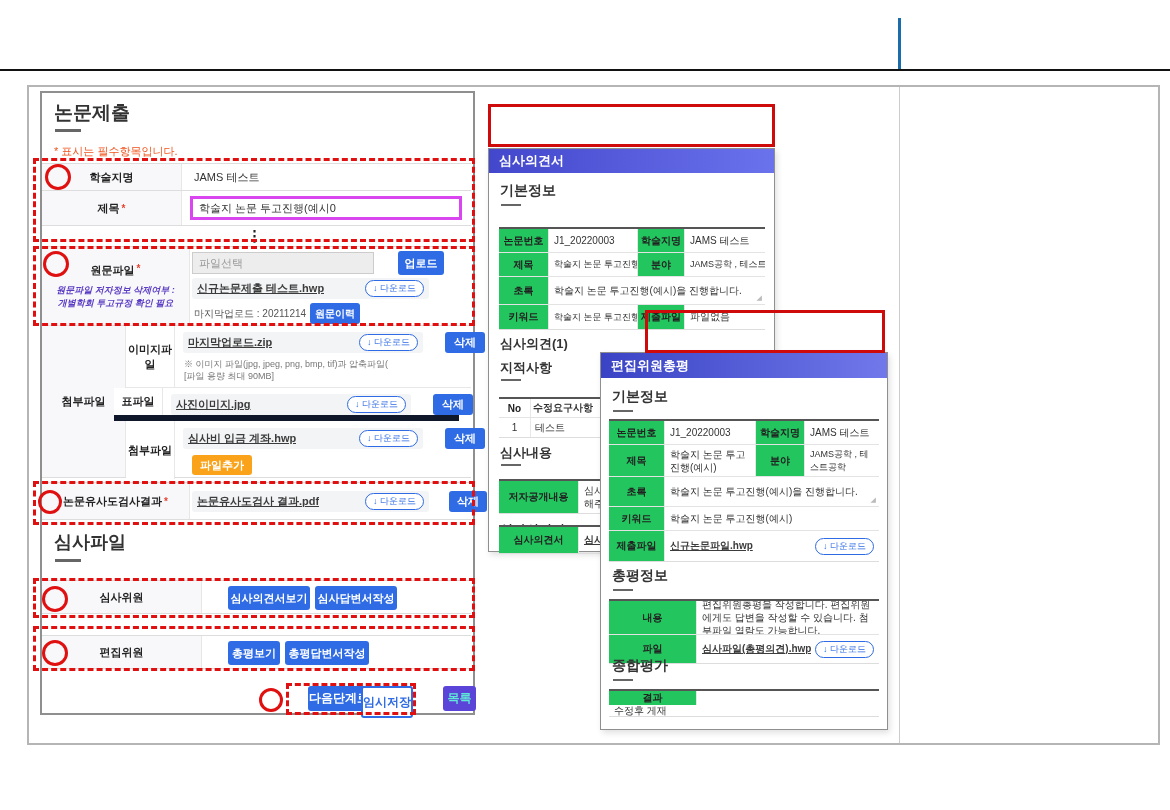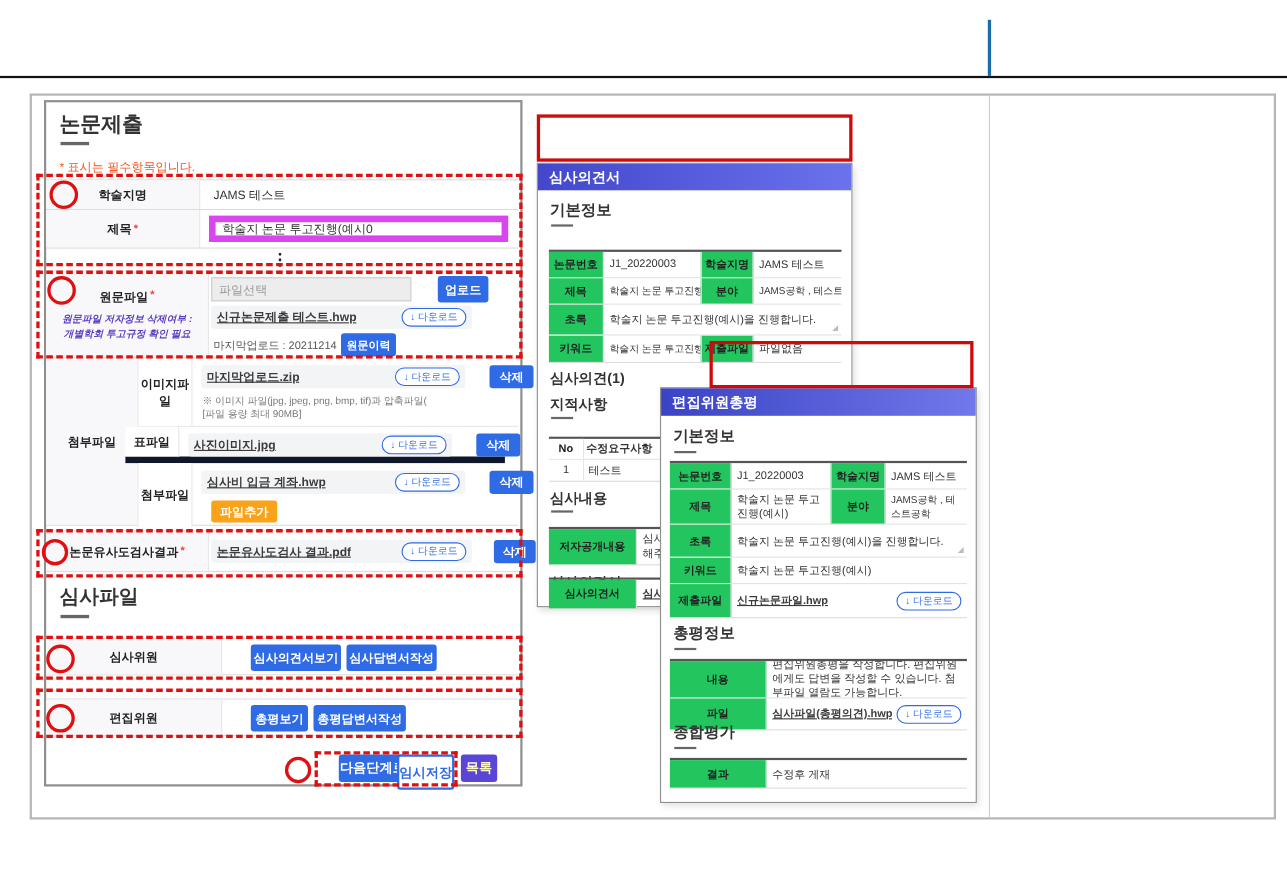--- a/index.html
+++ b/index.html
@@ -19,33 +19,33 @@
   .h1 { position:absolute; font-size:19px; font-weight:bold; color:#333; }
   .h1-line { position:absolute; height:3px; background:#666; }
   .req-note { position:absolute; font-size:11px; color:#f0541e; }
   .star { color:#e8432e; font-size:10px; vertical-align:top; margin-left:2px; }
 
   .frow { position:absolute; left:0; width:429px; border-top:1px solid #ddd; }
   .fb { border-bottom:1px solid #ddd; }
   .flabel { position:absolute; left:0; top:0; bottom:0; background:#f8f8fb; border-right:1px solid #e7e7e7;
             display:flex; align-items:center; justify-content:center; font-size:11px; font-weight:bold; color:#222; text-align:center; }
   .fval { position:absolute; font-size:11px; color:#333; display:flex; align-items:center; }
-  .input-box { position:absolute; border:6px solid #d946ef; background:#fff; font-size:11px; color:#333; display:flex; align-items:center; padding:0 6px; }
+  .input-box { position:absolute; border:3px solid #d946ef; background:#fff; font-size:11px; color:#333; display:flex; align-items:center; padding:0 6px; }
   .fake-file { position:absolute; border:1px solid #ccc; background:#ededed; font-size:11px; color:#999; display:flex; align-items:center; padding:0 6px; }
   .chip { position:absolute; background:#f3f4f6; border-radius:3px; height:21px; display:flex; align-items:center; justify-content:space-between; padding:0 5px; }
   .flink { font-size:11px; color:#3c3c3c; text-decoration:underline; font-weight:bold; white-space:nowrap; overflow:hidden; }
   .pill { border:1px solid #2e6be4; color:#2e6be4; background:#fff; border-radius:10px; font-size:9px; padding:1px 7px; white-space:nowrap; cursor:pointer; }
   .btn-blue { position:absolute; background:#2e6be4; color:#fff; border:none; border-radius:3px; font-size:11px; font-weight:bold;
               display:flex; align-items:center; justify-content:center; cursor:pointer;margin-left:16px; }
   .btn-orange { position:absolute; background:#f9a21a; color:#fff; border:none; border-radius:3px; font-size:11px; font-weight:bold;
               display:flex; align-items:center; justify-content:center; cursor:pointer; }
   .btn-outline { position:absolute; background:#fff; color:#2e6be4; border:2px solid #2e6be4; border-radius:3px; font-size:12px; font-weight:bold;
               display:flex; align-items:center; justify-content:center; cursor:pointer; }
-  .btn-purple { position:absolute; background:#5b44d8; color:#fef9c3; border:none; border-radius:3px; font-size:12px; font-weight:bold;
-              display:flex; align-items:center; justify-content:center; cursor:pointer; }
+  .btn-purple { position:absolute; background:#5b44d8; color:#5eead4; border:none; border-radius:3px; font-size:12px; font-weight:bold;
+              display:flex; align-items:center; justify-content:center; cursor:pointer;margin-left:24px; }
   .purple-note { font-size:9px; color:#5b3cc4; font-style:italic; text-align:center; line-height:13px; }
   .gray-note { position:absolute; font-size:9px; color:#777; line-height:12px; }
   .ellipsis { position:absolute; font-size:15px; font-weight:bold; color:#222; }
 
   
   .dash { position:absolute; border:3px dashed #e01010; z-index:6; pointer-events:none; }
   .circle { position:absolute; border:3px solid #e01010; border-radius:50%; z-index:7; pointer-events:none; }
   .redbox { position:absolute; border:3px solid #cf0a0a; background:transparent; z-index:5; }
 
   
@@ -328,21 +328,21 @@
           <span class="flink" style="font-size:10px;">심사파일(총평의견).hwp</span>
           <button class="pill">↓ 다운로드</button>
         </div>
       </div>
     </div>
 
     <div class="h2" style="left:11px; top:304px;">종합평가</div>
     <div class="h-line" style="left:12px; top:326px; width:20px;"></div>
 
     <div class="tbl" style="left:8px; top:336px; width:270px;">
-      <div class="trow" style="height:25px;">
+      <div class="trow" style="height:25px;flex-direction:column;">
         <div class="tl" style="width:88px;">결과</div>
         <div class="tv" style="width:182px;">수정후 게재</div>
       </div>
     </div>
   </div>
 
 
 </div>
 
 </body></html>

